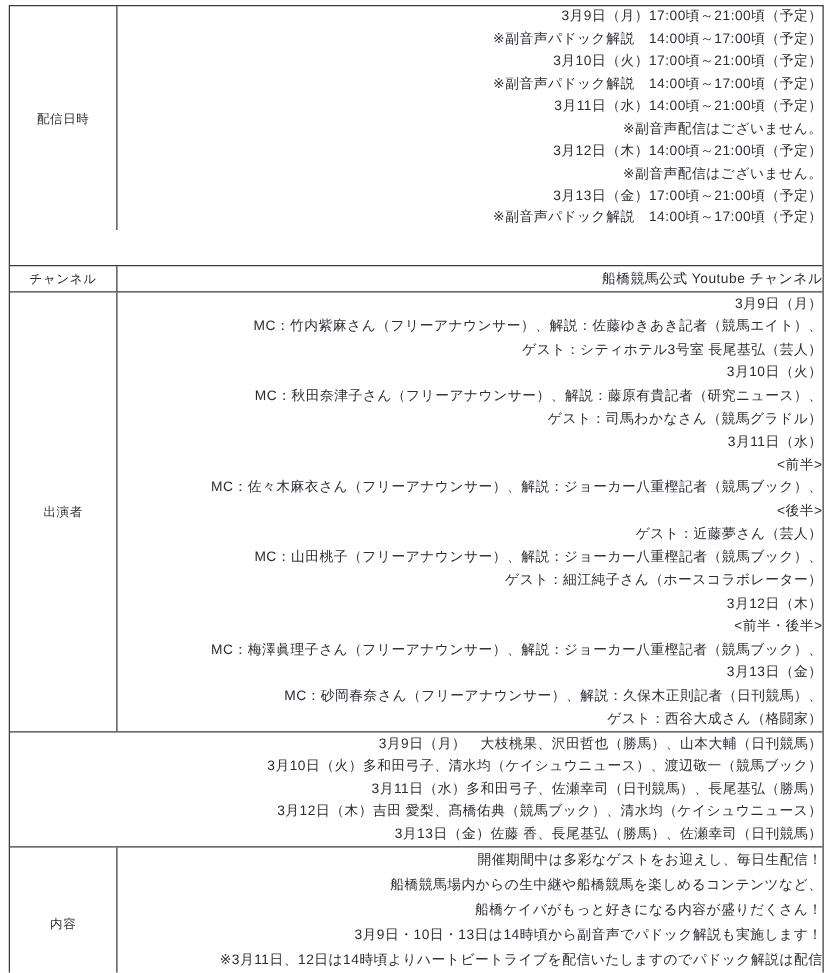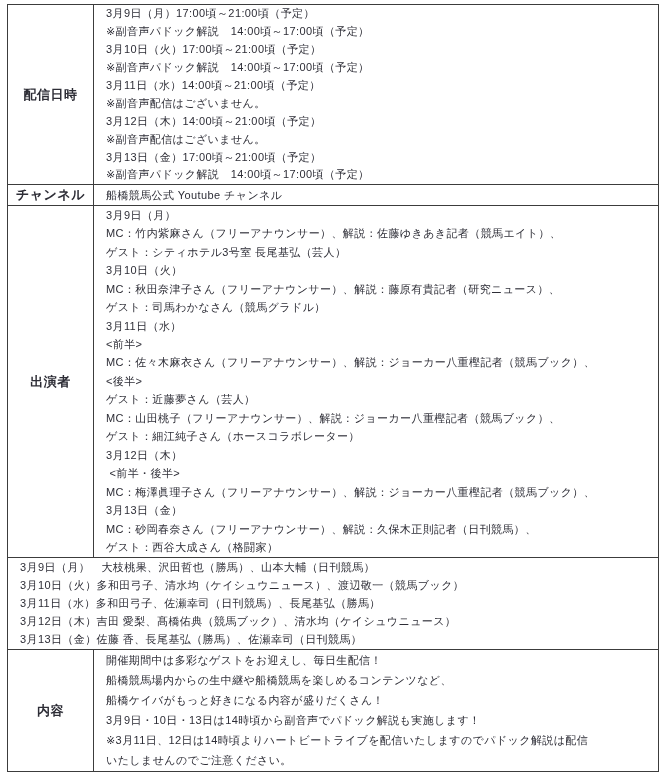--- a/index.html
+++ b/index.html
@@ -29,40 +29,40 @@
   .row + .row {
     border-top: 1px solid #3c3c3c;
   }
   .label-cell {
     width: 85px;
     flex: 0 0 85px;
     border-right: 1px solid #3c3c3c;
     display: flex;
     align-items: center;
     justify-content: center;
-    font-size: 13px;
+    font-size: 10px;
     letter-spacing: 0.5px;
     text-align: center;
-    font-weight: bold;
   }
   .content-cell {
     flex: 1;
     padding-left: 12px;
     display: flex;
     flex-direction: column;
     justify-content: space-around;
+    align-items: flex-end;
   }
   .line {
     font-size: 11px;
     line-height: 17px;
     letter-spacing: 0.4px;
     white-space: pre;
   }
   .r0 { height: 179px; }
-  .r1 { height: 21px; }
+  .r1 { height: 21px; margin-top: 28px; }
   .r2 { height: 352px; }
   .r3 { height: 92px; }
   .r4 { height: 122px; }
 </style>
 </head>
 <body>
 
 <div class="table">
 
   <div class="row r0">

